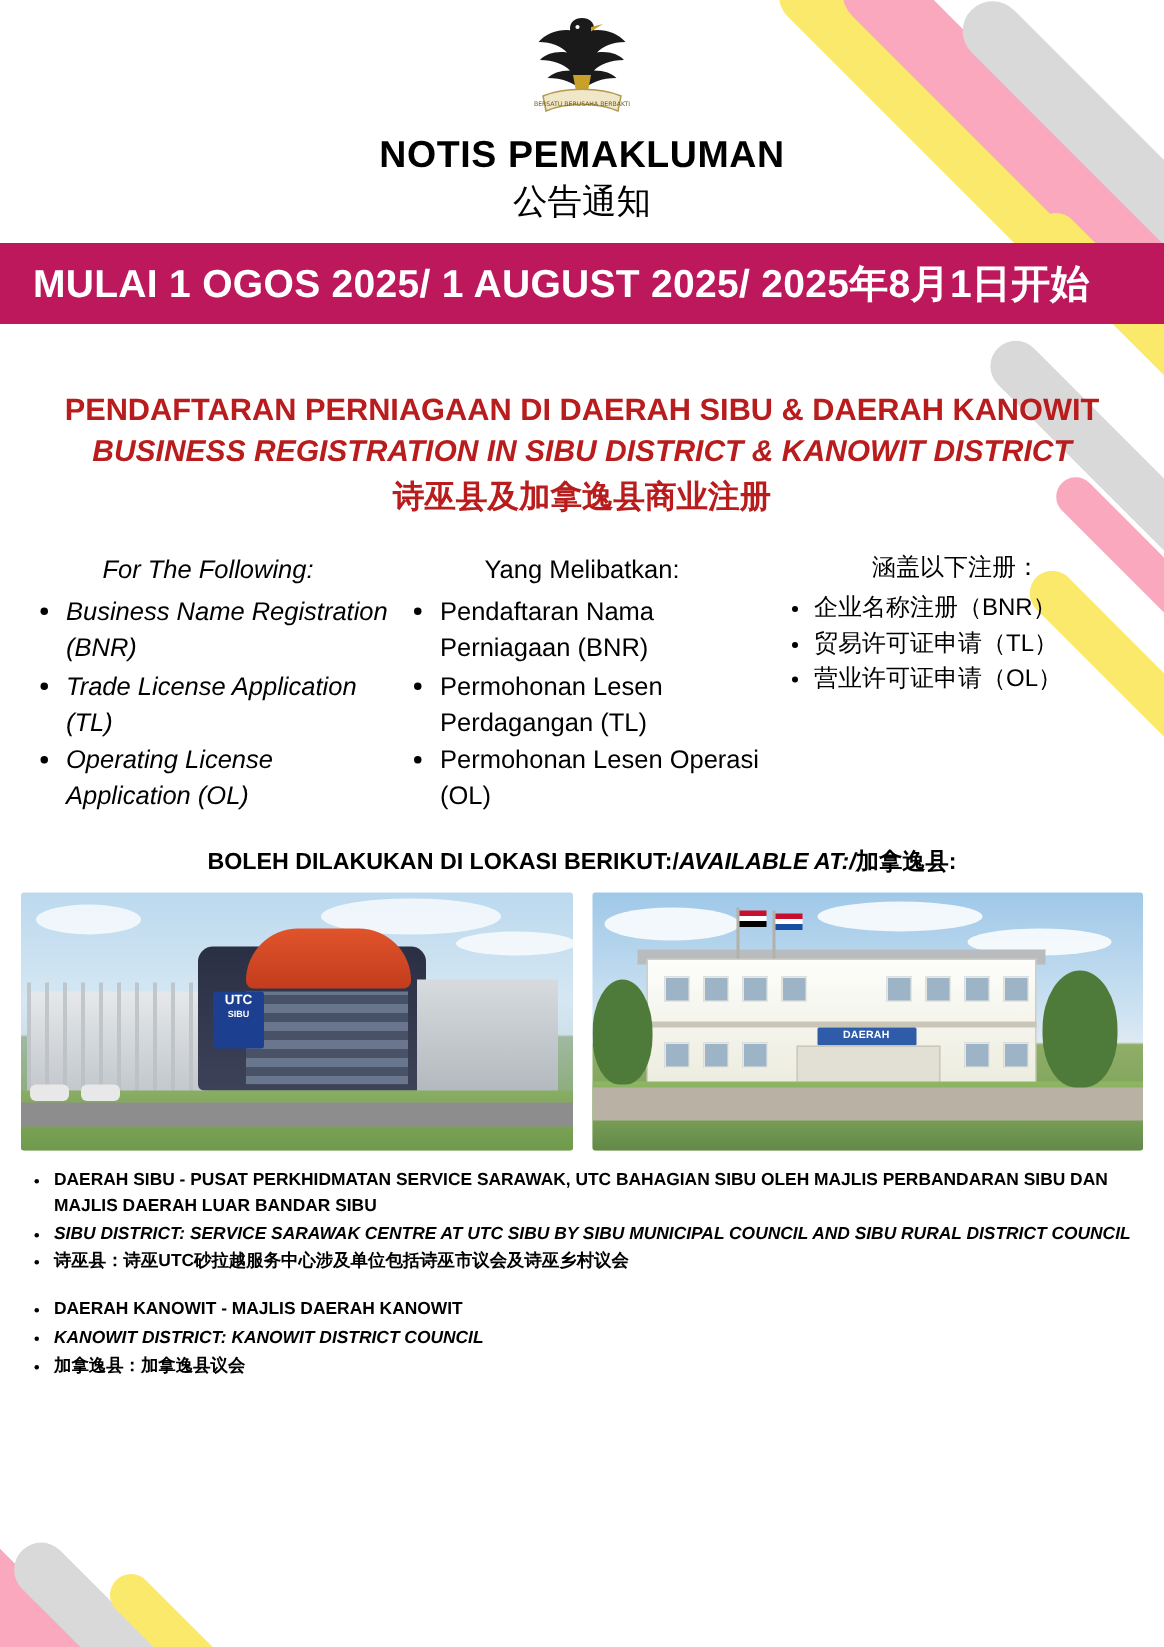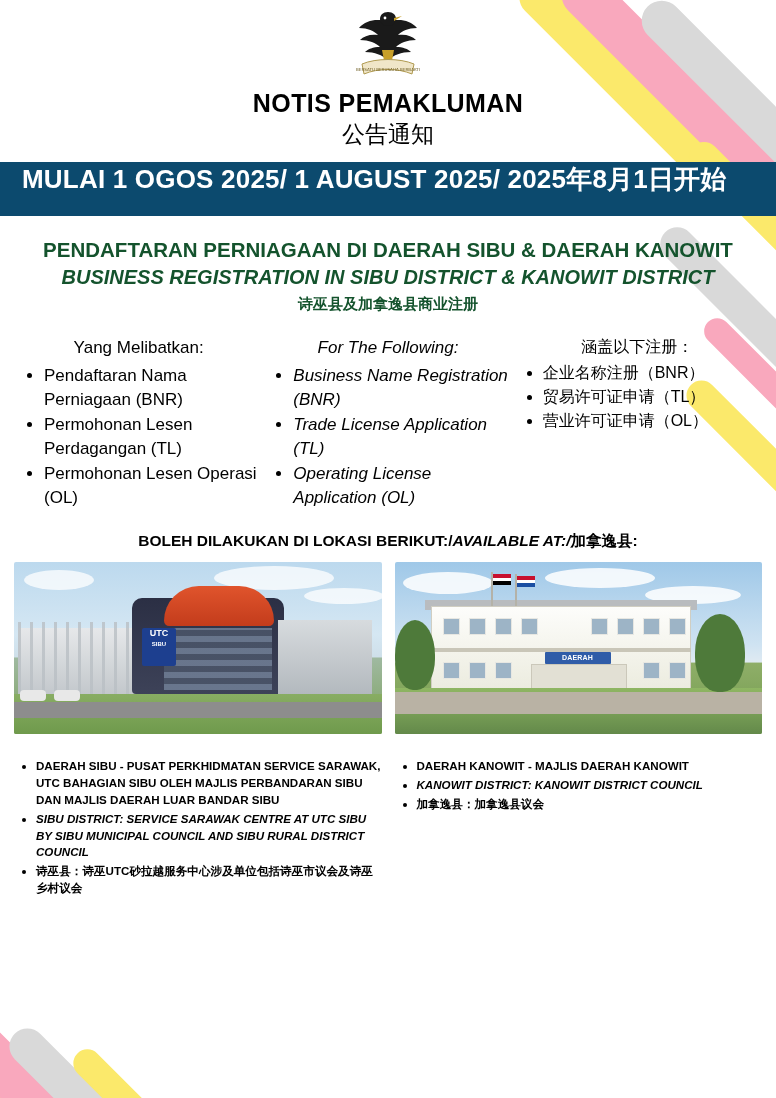--- a/index.html
+++ b/index.html
@@ -90,55 +90,55 @@
     font-size: 23px;
     font-weight: normal;
     color: #000;
     line-height: 1.3;
     margin-top: 1px;
   }
 
   
   .banner {
     margin-top: 12px;
-    background: #0c4a6e;
+    background: #be185d;
     color: #fff;
     height: 54px;
     display: flex;
-    align-items: flex-start;
+    align-items: center;
     padding-left: 22px;
     width: 100%;
   }
   .banner-text {
     font-size: 26px;
     font-weight: bold;
     letter-spacing: .2px;
     white-space: nowrap;
   }
 
   
   .red-block {
-    margin-top: 20px;
+    margin-top: 44px;
     text-align: center;
-    color: #14532d;
+    color: #b91c1c;
     padding: 0 14px;
   }
   .r-line1 {
     font-size: 20.5px;
     font-weight: bold;
     line-height: 1.35;
   }
   .r-line2 {
     font-size: 20px;
     font-weight: bold;
     font-style: italic;
     line-height: 1.35;
   }
   .r-line3 {
-    font-size: 15px;
+    font-size: 21px;
     font-weight: bold;
     line-height: 1.45;
     margin-top: 2px;
   }
 
   
   .cols {
     display: flex;
     margin-top: 22px;
     padding: 0 14px;
@@ -287,21 +287,22 @@
   }
   .ph2 .tree {
     position: absolute; border-radius: 50% 50% 45% 45%; background: #4e7a3a;
   }
 
   
   .captions {
     display: flex;
     gap: 13px;
     padding: 0 14px;
-    margin-top: 24px;
+    margin-top: 12px;
+    flex-direction: column;
   }
   .cap {
     flex: 1 1 0;
   }
   .cap ul {
     margin: 0;
     padding-left: 22px;
   }
   .cap li {
     font-size: 11.6px;
@@ -359,35 +360,35 @@
   </div>
 
   <div class="red-block">
     <div class="r-line1">PENDAFTARAN PERNIAGAAN DI DAERAH SIBU &amp; DAERAH KANOWIT</div>
     <div class="r-line2">BUSINESS REGISTRATION IN SIBU DISTRICT &amp; KANOWIT DISTRICT</div>
     <div class="r-line3">诗巫县及加拿逸县商业注册</div>
   </div>
 
   <div class="cols">
 
+    <div class="col c2">
+      <div class="col-head ital">For The Following:</div>
+      <ul>
+        <li>Business Name Registration (BNR)</li>
+        <li>Trade License Application (TL)</li>
+        <li>Operating License Application (OL)</li>
+      </ul>
+    </div>
+
     <div class="col c1">
       <div class="col-head">Yang Melibatkan:</div>
       <ul>
         <li>Pendaftaran Nama Perniagaan (BNR)</li>
         <li>Permohonan Lesen Perdagangan (TL)</li>
         <li>Permohonan Lesen Operasi (OL)</li>
-      </ul>
-    </div>
-
-    <div class="col c2">
-      <div class="col-head ital">For The Following:</div>
-      <ul>
-        <li>Business Name Registration (BNR)</li>
-        <li>Trade License Application (TL)</li>
-        <li>Operating License Application (OL)</li>
       </ul>
     </div>
 
     <div class="col c3">
       <div class="col-head">涵盖以下注册：</div>
       <ul>
         <li>企业名称注册（BNR）</li>
         <li>贸易许可证申请（TL）</li>
         <li>营业许可证申请（OL）</li>
       </ul>

